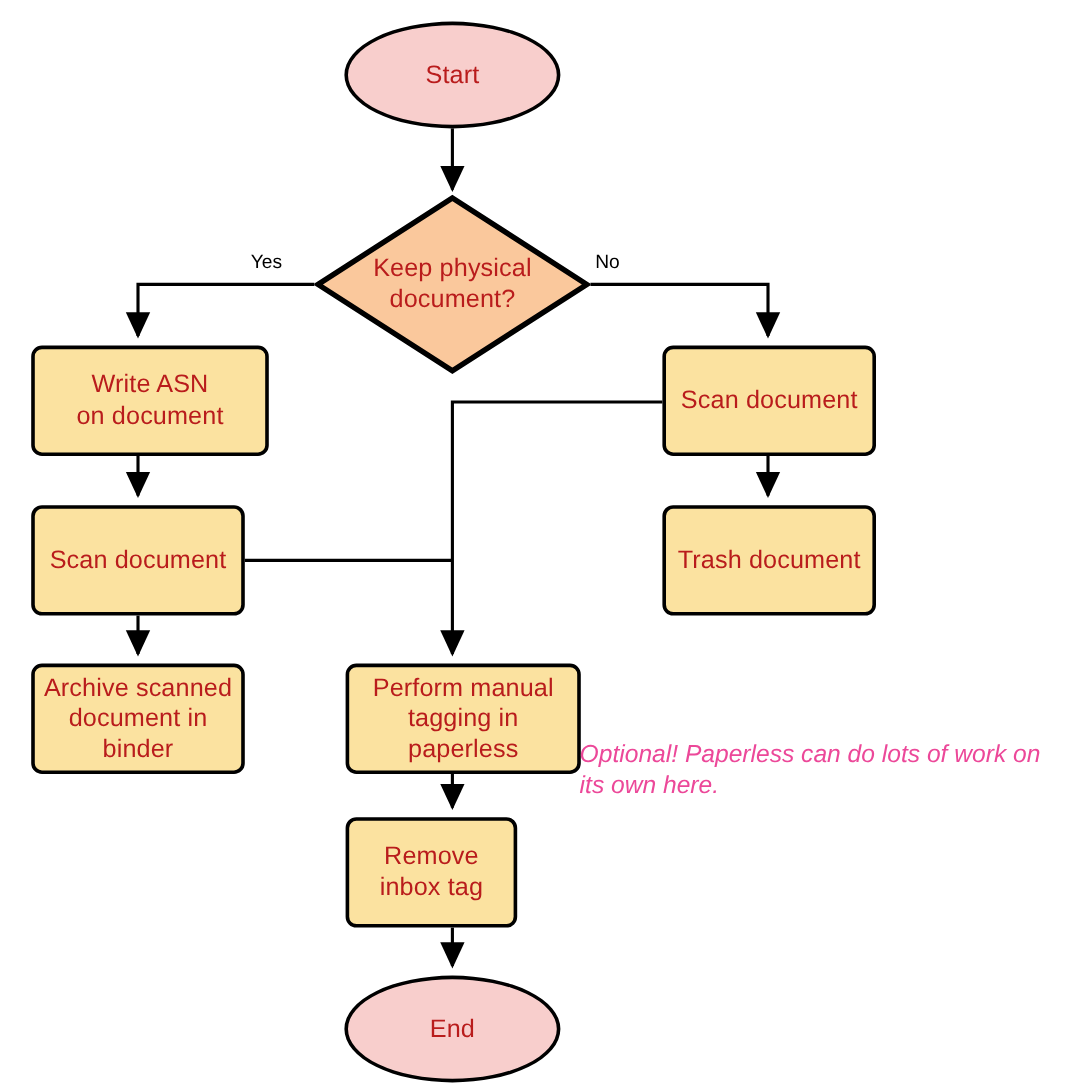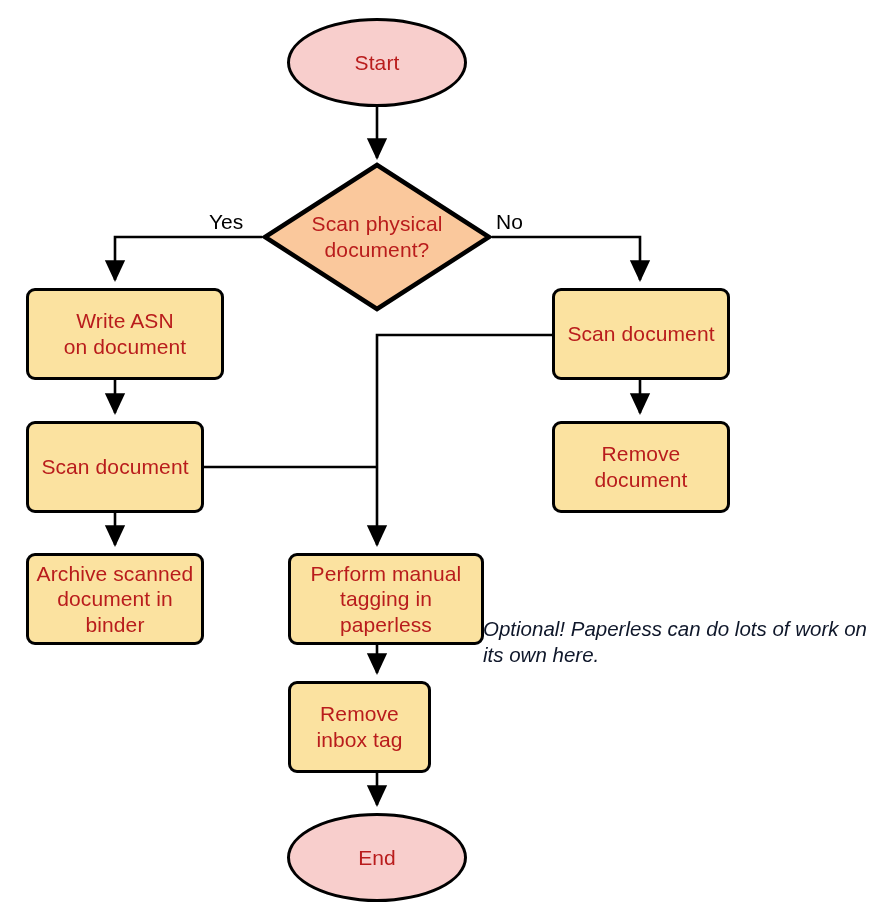--- a/index.html
+++ b/index.html
@@ -60,31 +60,31 @@
     position: absolute;
     left: 0;
     top: 0;
   }
   .node-decision .node-label {
     position: relative;
     z-index: 1;
   }
   .edge-label {
     position: absolute;
-    font-size: 21px;
+    font-size: 16px;
     color: #000000;
     z-index: 3;
     white-space: nowrap;
   }
   .annotation {
     position: absolute;
     font-style: italic;
     font-size: 20.5px;
     line-height: 1.28;
-    color: #0f172a;
+    color: #ec4899;
     z-index: 3;
   }
 </style>
 </head>
 <body>
 
 <div id="flow-root">
 
   <svg id="edge-layer" width="888" height="907" viewBox="0 0 888 907" aria-hidden="true">
     <defs>
@@ -115,21 +115,21 @@
   </svg>
 
   <div class="node node-terminal" style="left:287px; top:18px; width:180px; height:89px; background:#f8cecc;">
     <span class="node-label">Start</span>
   </div>
 
   <div class="node node-decision" style="left:262px; top:162px; width:230px; height:150px;">
     <svg class="diamond-svg" width="230" height="150" viewBox="0 0 230 150">
       <polygon points="115,3 227,75 115,147 3,75" fill="#fac89c" stroke="#000000" stroke-width="4.5" stroke-linejoin="miter"></polygon>
     </svg>
-    <span class="node-label">Scan physical
+    <span class="node-label">Keep physical
 document?</span>
   </div>
 
   <div class="edge-label" style="left:209px; top:210px;">
     <span>Yes</span>
   </div>
   <div class="edge-label" style="left:496px; top:210px;">
     <span>No</span>
   </div>
 
@@ -146,21 +146,21 @@
     <span class="node-label">Archive scanned
 document in
 binder</span>
   </div>
 
   <div class="node node-process" style="left:552px; top:288px; width:178px; height:92px; background:#fbe2a0;">
     <span class="node-label">Scan document</span>
   </div>
 
   <div class="node node-process" style="left:552px; top:421px; width:178px; height:92px; background:#fbe2a0;">
-    <span class="node-label">Remove document</span>
+    <span class="node-label">Trash document</span>
   </div>
 
   <div class="node node-process" style="left:288px; top:553px; width:196px; height:92px; background:#fbe2a0;">
     <span class="node-label">Perform manual
 tagging in
 paperless</span>
   </div>
 
   <div class="node node-process" style="left:288px; top:681px; width:143px; height:92px; background:#fbe2a0;">
     <span class="node-label">Remove

